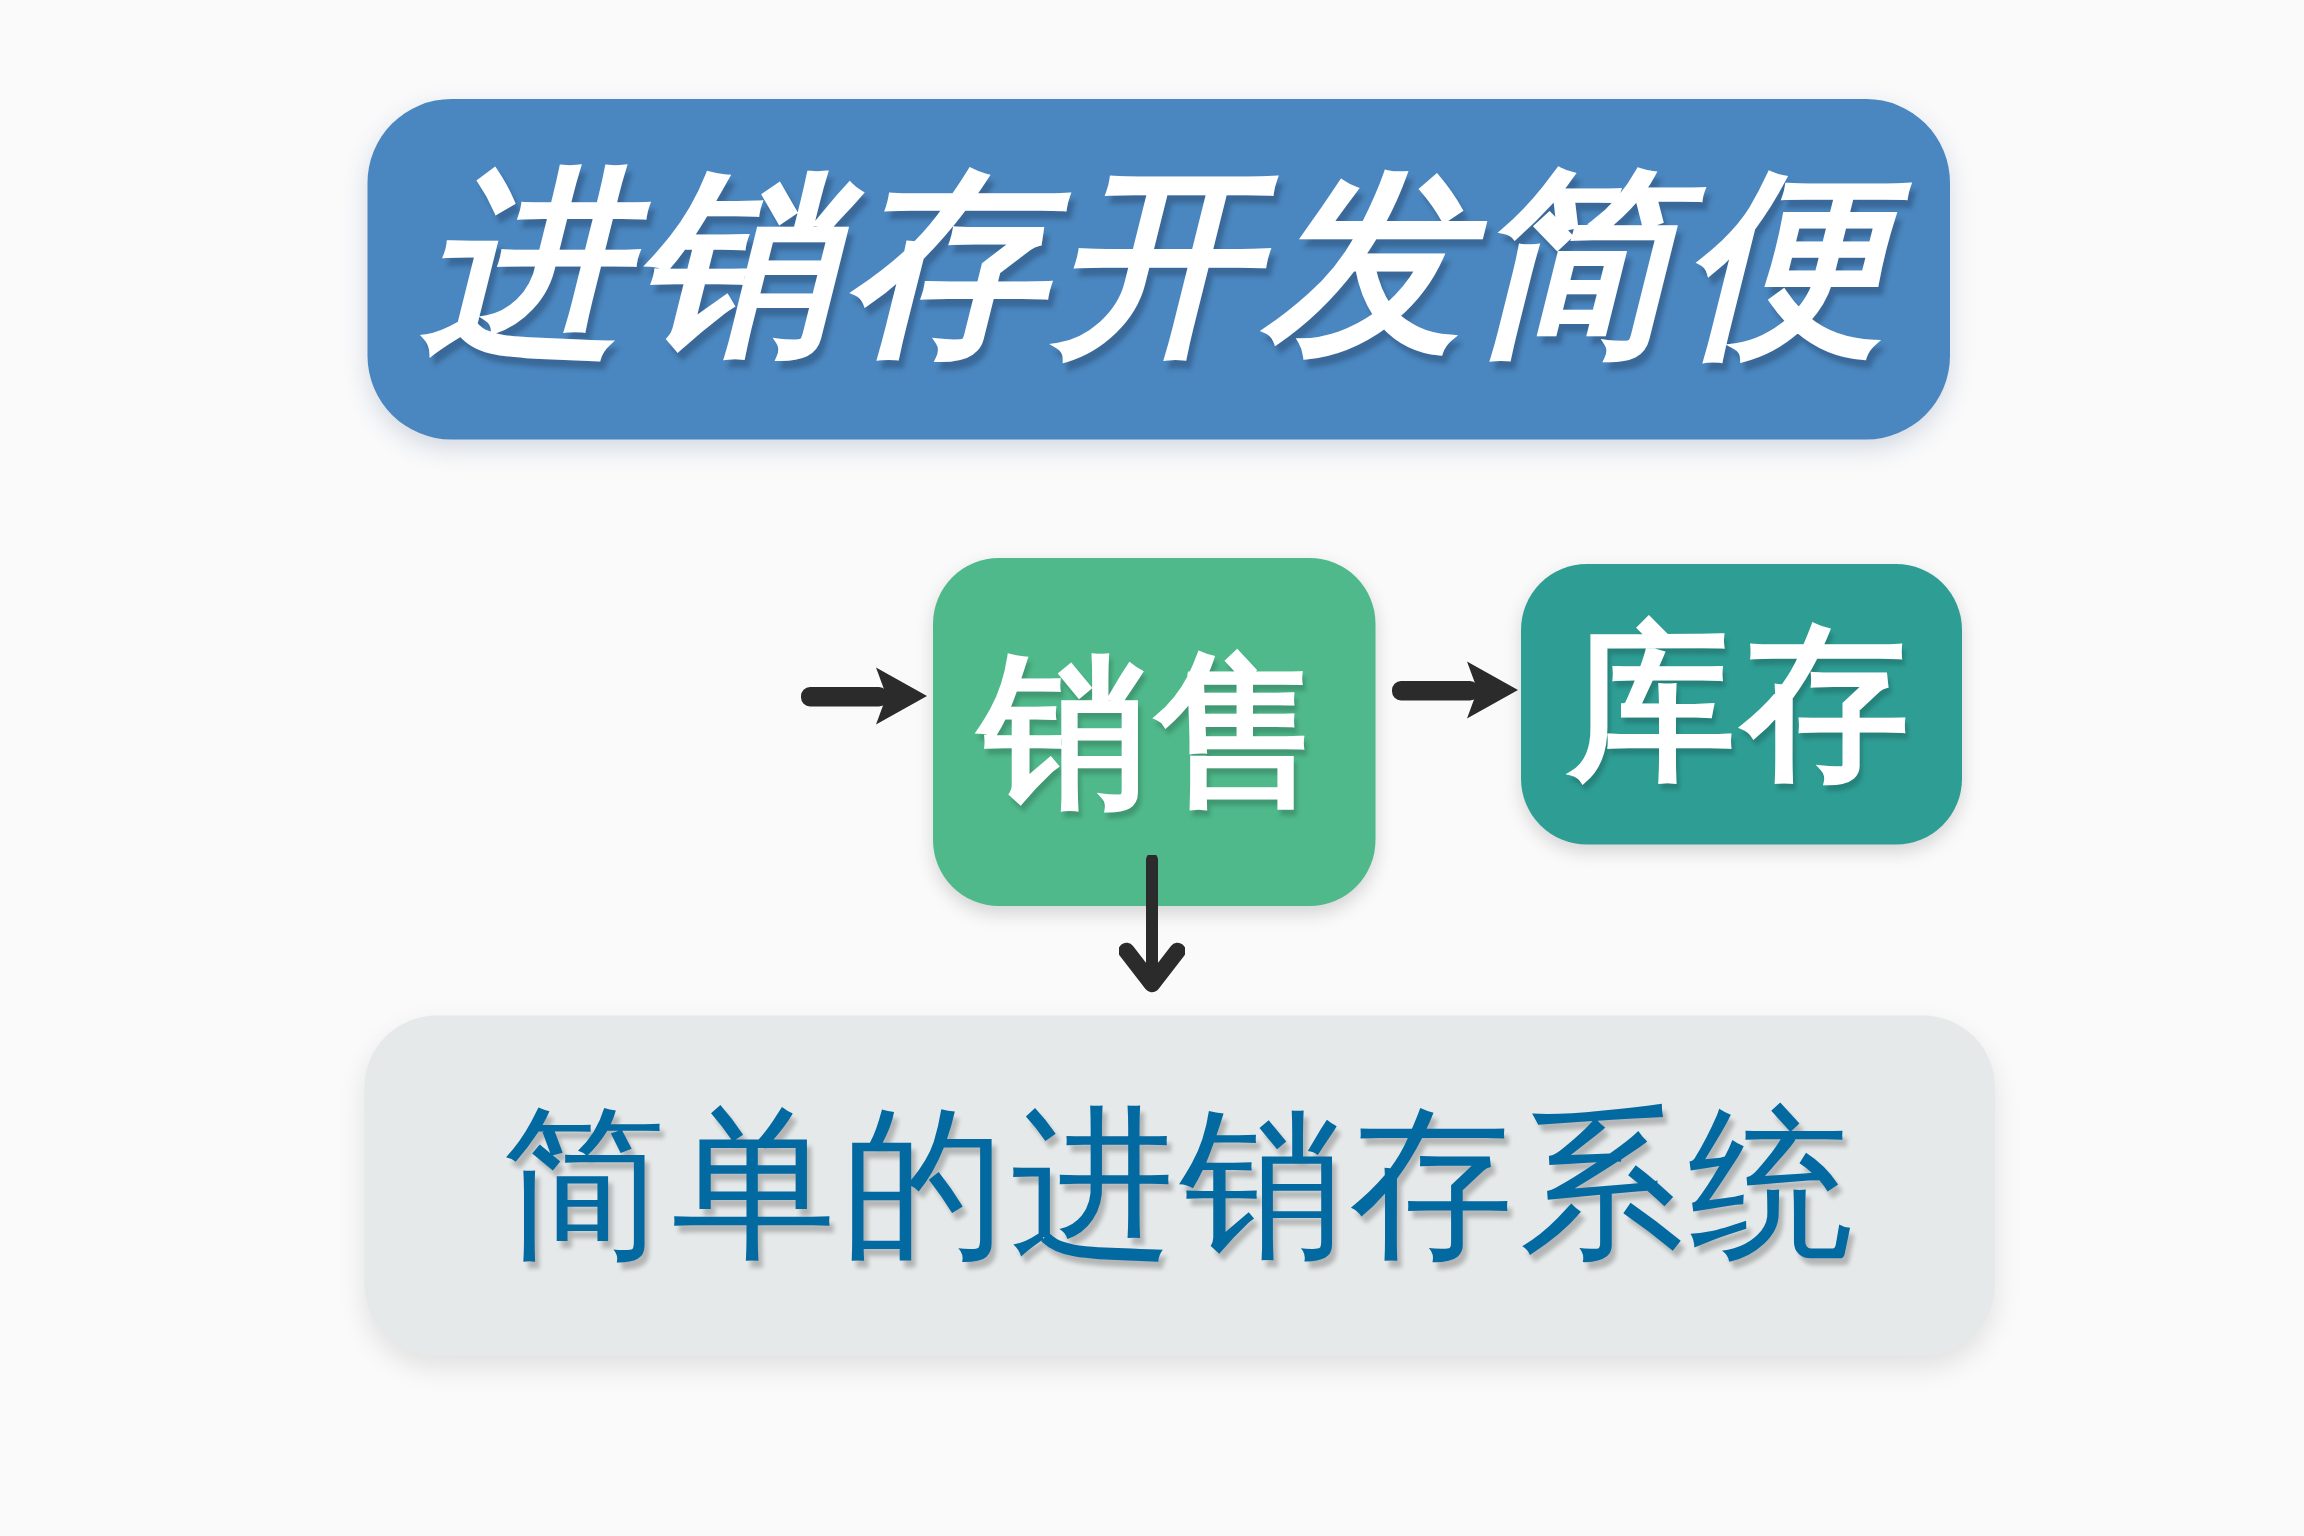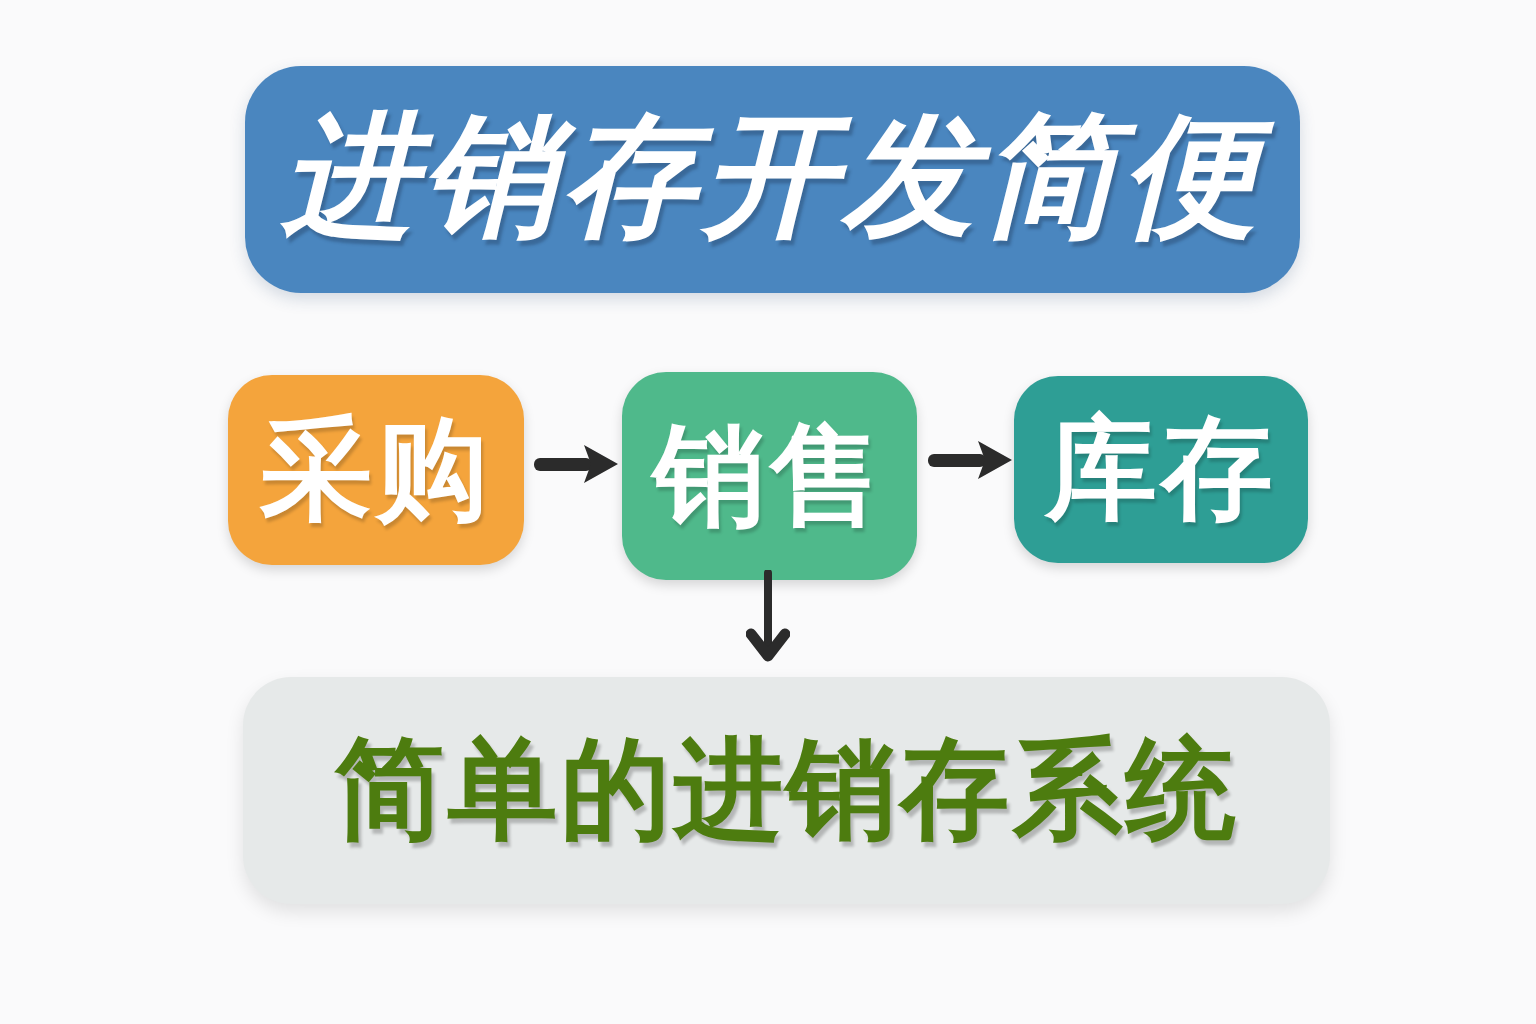--- a/index.html
+++ b/index.html
@@ -59,21 +59,21 @@
     left: 228px;
     top: 375px;
     width: 296px;
     height: 190px;
     background: #f4a43c;
   }
   .node-sales {
     left: 622px;
     top: 372px;
     width: 295px;
-    height: 208px;
+    height: 232px;
     background: #4fb98b;
   }
   .node-inventory {
     left: 1014px;
     top: 376px;
     width: 294px;
     height: 187px;
     background: #2e9e95;
     text-align: center;
   }
@@ -88,40 +88,37 @@
   .result-box {
     left: 243px;
     top: 677px;
     width: 1087px;
     height: 227px;
     border-radius: 48px;
     background: #e6e9e9;
     box-shadow: 0 8px 18px rgba(0, 0, 0, 0.10);
   }
   .result-text {
-    color: #4d7c0f;
+    color: #0369a1;
     font-size: 110px;
-    font-weight: 700;
+    font-weight: 400;
     letter-spacing: 3px;
     white-space: nowrap;
     text-shadow: 3px 5px 3px rgba(0, 0, 0, 0.22);
   }
 </style>
 </head>
 <body>
 
 <div class="stage">
 
   <div class="rounded-box title-box">
     <span class="title-text">进销存开发简便</span>
   </div>
 
-  <div class="rounded-box node node-purchase">
-    <span class="node-label">采购</span>
-  </div>
 
   <svg class="arrow arrow-right-1" width="84" height="44" viewBox="0 0 84 44" aria-hidden="true">
     <rect x="0" y="16" width="58" height="13" rx="6" fill="#2b2b2b"></rect>
     <polygon points="50,3 84,22 50,41 57,22" fill="#2b2b2b"></polygon>
   </svg>
 
   <div class="rounded-box node node-sales">
     <span class="node-label">销售</span>
   </div>
 

